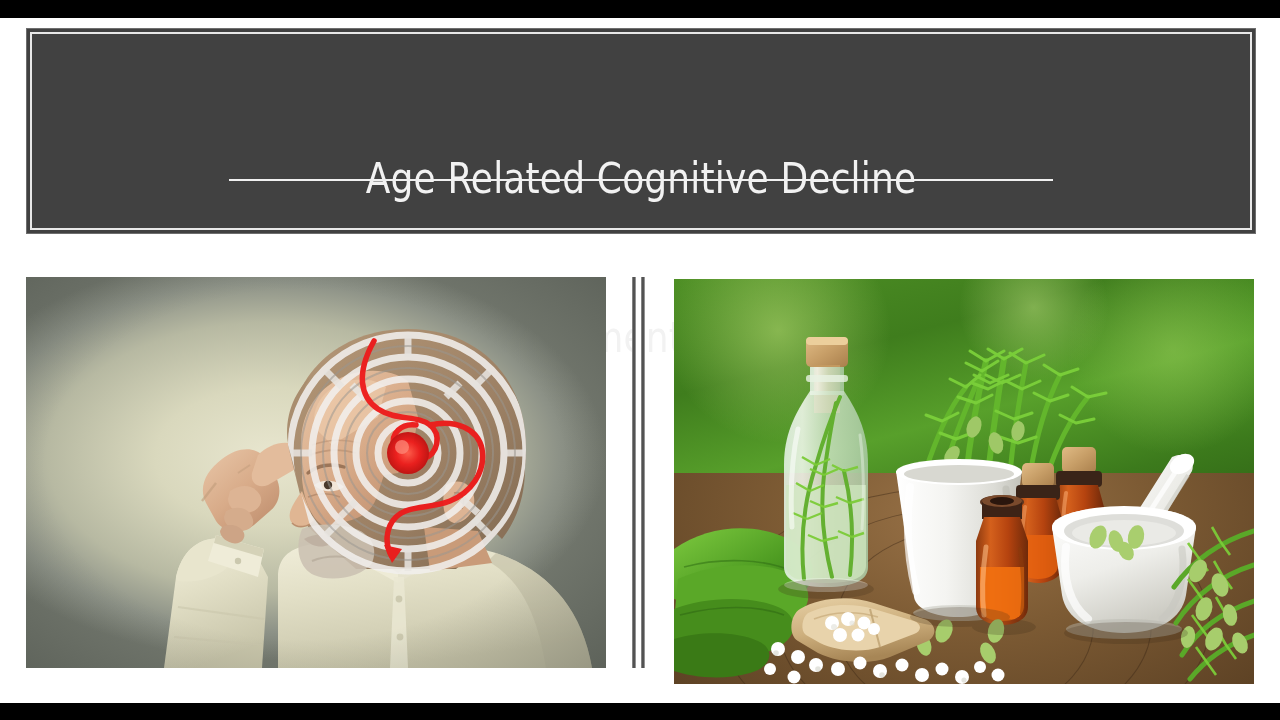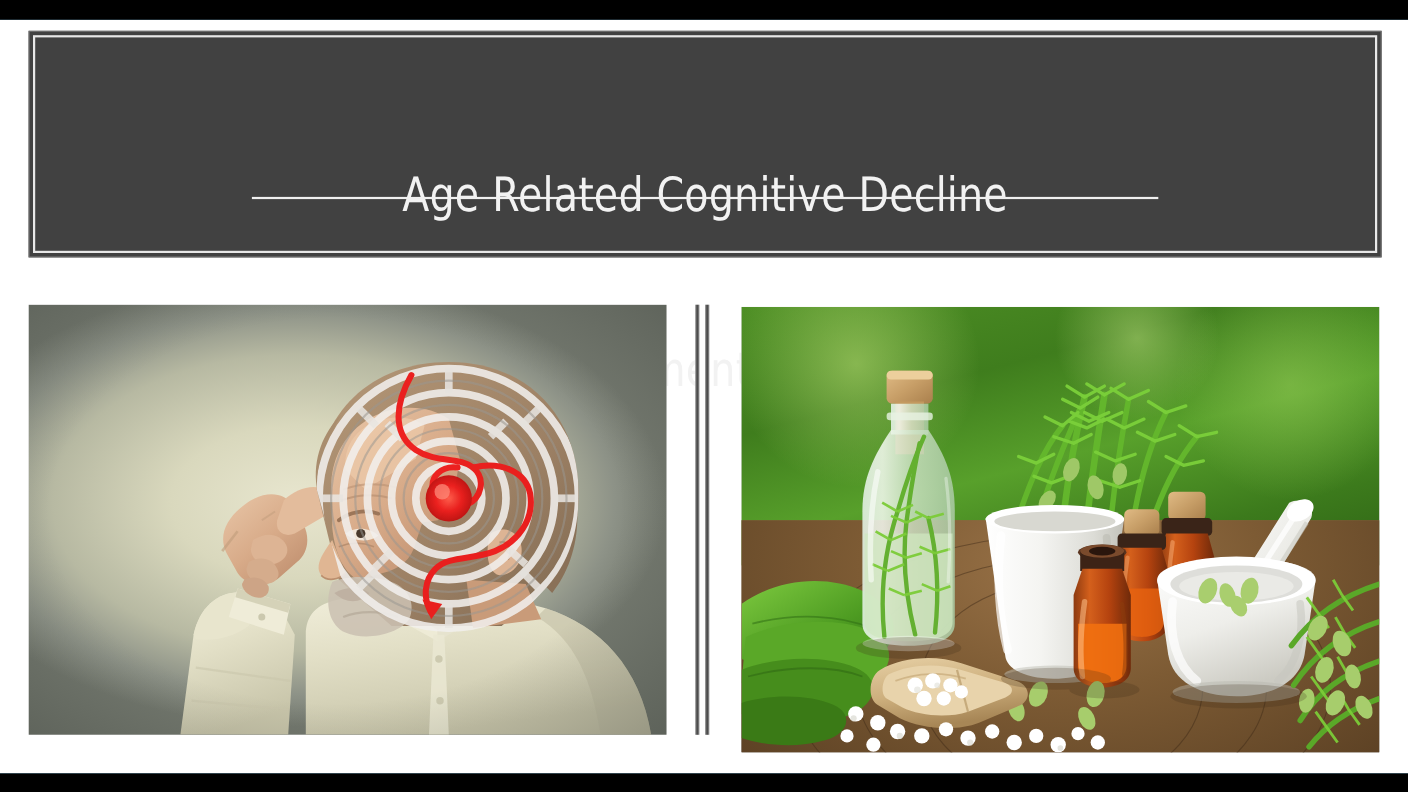--- a/index.html
+++ b/index.html
@@ -6,21 +6,21 @@
   html, body {
     margin: 0;
     padding: 0;
     background: #000000;
   }
   #slide-root {
     position: relative;
     width: 1280px;
     height: 720px;
     overflow: hidden;
-    background: #7dd3fc;
+    background: #0369a1;
     font-family: "Liberation Sans", sans-serif;
   }
   .letterbox {
     position: absolute;
     left: 0;
     width: 1280px;
     background: #000000;
     z-index: 40;
   }
   #letterbox-top  { top: 0;   height: 18px; }

